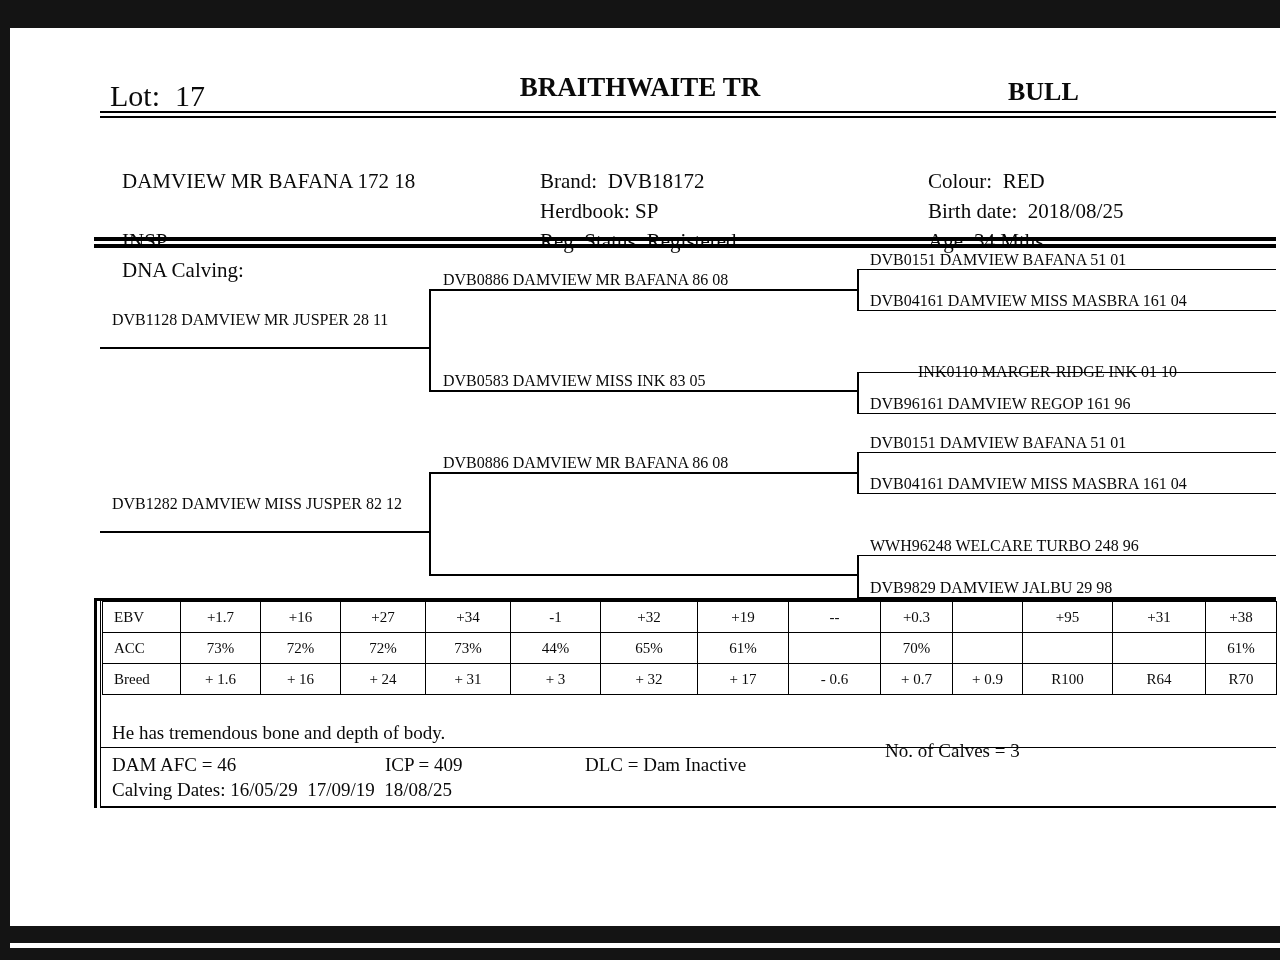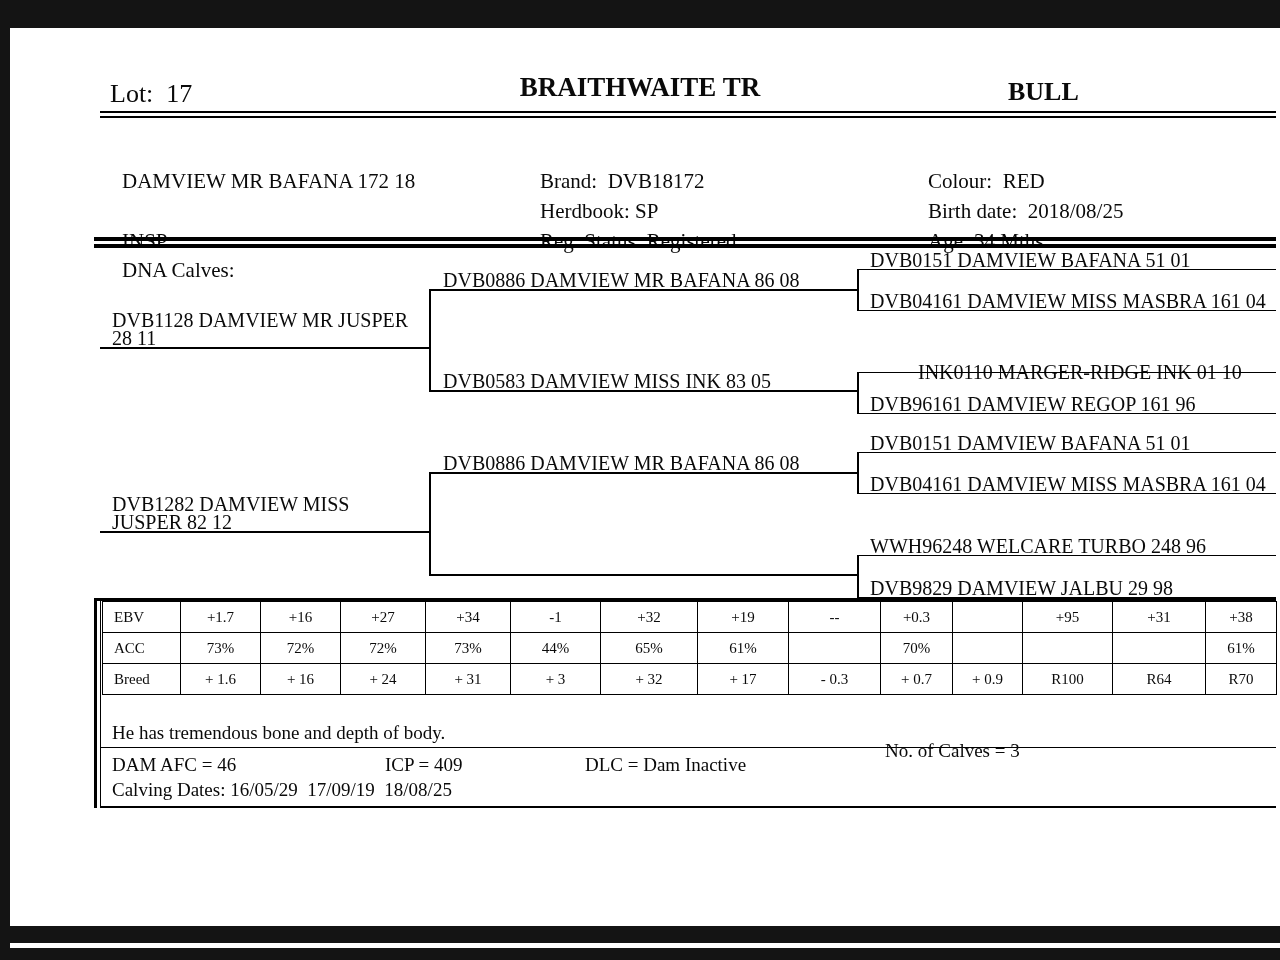--- a/index.html
+++ b/index.html
@@ -6,33 +6,33 @@
   .page{position:relative;width:1280px;height:960px;background:#ffffff;overflow:hidden;
         font-family:"Liberation Serif","DejaVu Serif",serif;color:#0a0a0a;}
   .abs{position:absolute;}
   [data-bind]{white-space:pre;}
   .wrap[data-bind]{white-space:normal;}
 
   
   .bar{position:absolute;background:#141414;}
 
   
-  .h-lot{font-size:26px;}
+  .h-lot{font-size:30px;}
   .h-ranch{font-size:27px;font-weight:bold;width:1280px;left:0;text-align:center;}
   .h-sex{font-size:26px;font-weight:bold;}
 
   
   .info{font-size:21px;margin-top:45px;}
 
   
   .hline{position:absolute;background:#000;}
   .vline{position:absolute;background:#000;}
 
   
-  .ped{font-size:20px;line-height:18px;}
+  .ped{font-size:16px;line-height:18px;}
 
   
   table.ebv{position:absolute;left:102px;top:601px;width:1174px;border-collapse:collapse;
             font-size:15px;table-layout:fixed;}
   table.ebv th,table.ebv td{border:1px solid #000;text-align:center;padding:0;height:30px;
             overflow:hidden;font-weight:normal;}
   table.ebv tr.hdr th{height:27px;}
   table.ebv td.rl,table.ebv th.rl{text-align:left;padding-left:11px;}
 
   
@@ -55,21 +55,21 @@
   <div class="hline" style="left:100px;top:116px;width:1176px;height:2px;"></div>
 
   <div class="abs info" style="left:122px;top:124px;" data-bind="details.name">DAMVIEW MR BAFANA 172 18</div>
   <div class="abs info" style="left:540px;top:124px;" data-bind="details.brand">Brand:  DVB18172</div>
   <div class="abs info" style="left:928px;top:124px;" data-bind="details.colour">Colour:  RED</div>
   <div class="abs info" style="left:540px;top:154px;" data-bind="details.herdbook">Herdbook: SP</div>
   <div class="abs info" style="left:928px;top:154px;" data-bind="details.birth_date">Birth date:  2018/08/25</div>
   <div class="abs info" style="left:122px;top:184px;" data-bind="details.insp">INSP:</div>
   <div class="abs info" style="left:540px;top:184px;" data-bind="details.reg_status">Reg. Status: Registered</div>
   <div class="abs info" style="left:928px;top:184px;" data-bind="details.age">Age: 34 Mths</div>
-  <div class="abs info" style="left:122px;top:213px;" data-bind="details.dna_profile">DNA Calves:</div>
+  <div class="abs info" style="left:122px;top:213px;" data-bind="details.dna_profile">DNA Calving:</div>
 
   <div class="hline" style="left:94px;top:237px;width:1182px;height:4px;"></div>
   <div class="hline" style="left:94px;top:244px;width:1182px;height:4px;"></div>
 
   <div class="abs ped" style="left:870px;top:251px;" data-bind="pedigree.ss_sire">DVB0151 DAMVIEW BAFANA 51 01</div>
   <div class="abs ped" style="left:870px;top:292px;" data-bind="pedigree.ss_dam">DVB04161 DAMVIEW MISS MASBRA 161 04</div>
   <div class="abs ped" style="left:443px;top:271px;" data-bind="pedigree.sire_sire">DVB0886 DAMVIEW MR BAFANA 86 08</div>
   <div class="hline" style="left:430px;top:289px;width:428px;height:2px;"></div>
   <div class="hline" style="left:857px;top:269px;width:419px;height:1px;"></div>
   <div class="hline" style="left:857px;top:310px;width:419px;height:1px;"></div>
@@ -162,21 +162,21 @@
     </tr>
     <tr>
       <td class="rl" data-bind="ebv_table.rows.2.0">Breed</td>
       <td data-bind="ebv_table.rows.2.1">+ 1.6</td>
       <td data-bind="ebv_table.rows.2.2">+ 16</td>
       <td data-bind="ebv_table.rows.2.3">+ 24</td>
       <td data-bind="ebv_table.rows.2.4">+ 31</td>
       <td data-bind="ebv_table.rows.2.5">+ 3</td>
       <td data-bind="ebv_table.rows.2.6">+ 32</td>
       <td data-bind="ebv_table.rows.2.7">+ 17</td>
-      <td data-bind="ebv_table.rows.2.8">- 0.3</td>
+      <td data-bind="ebv_table.rows.2.8">- 0.6</td>
       <td data-bind="ebv_table.rows.2.9">+ 0.7</td>
       <td data-bind="ebv_table.rows.2.10">+ 0.9</td>
       <td data-bind="ebv_table.rows.2.11">R100</td>
       <td data-bind="ebv_table.rows.2.12">R64</td>
       <td data-bind="ebv_table.rows.2.13">R70</td>
     </tr>
   </tbody>
     </table>
 
   <div class="abs note" style="left:112px;top:722px;" data-bind="notes.comment">He has tremendous bone and depth of body.</div>

